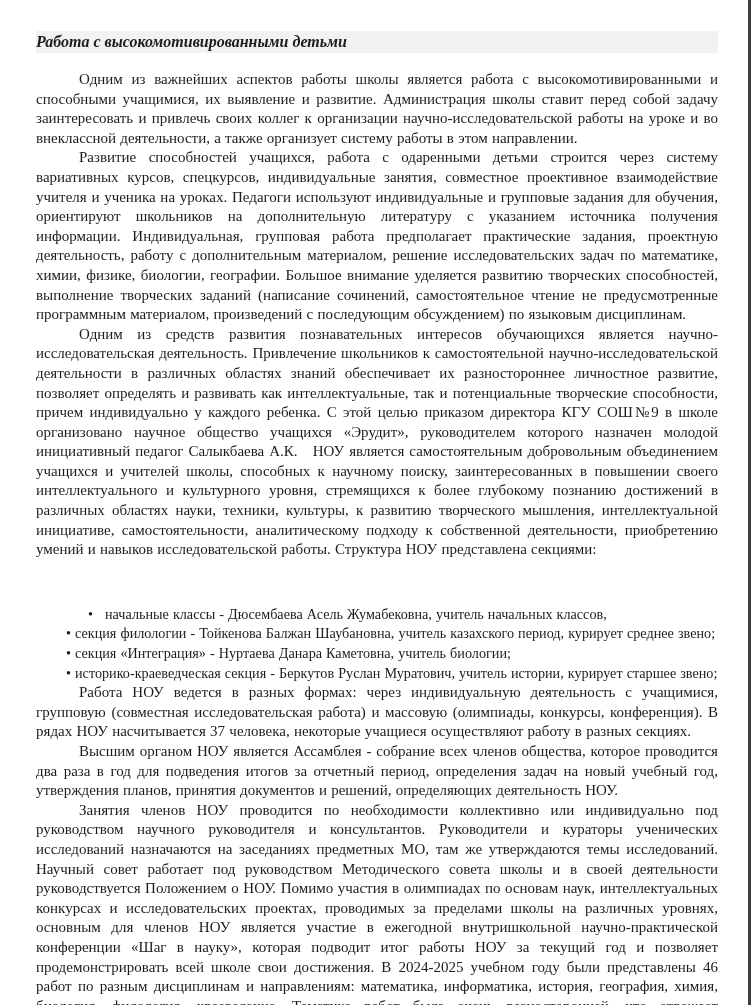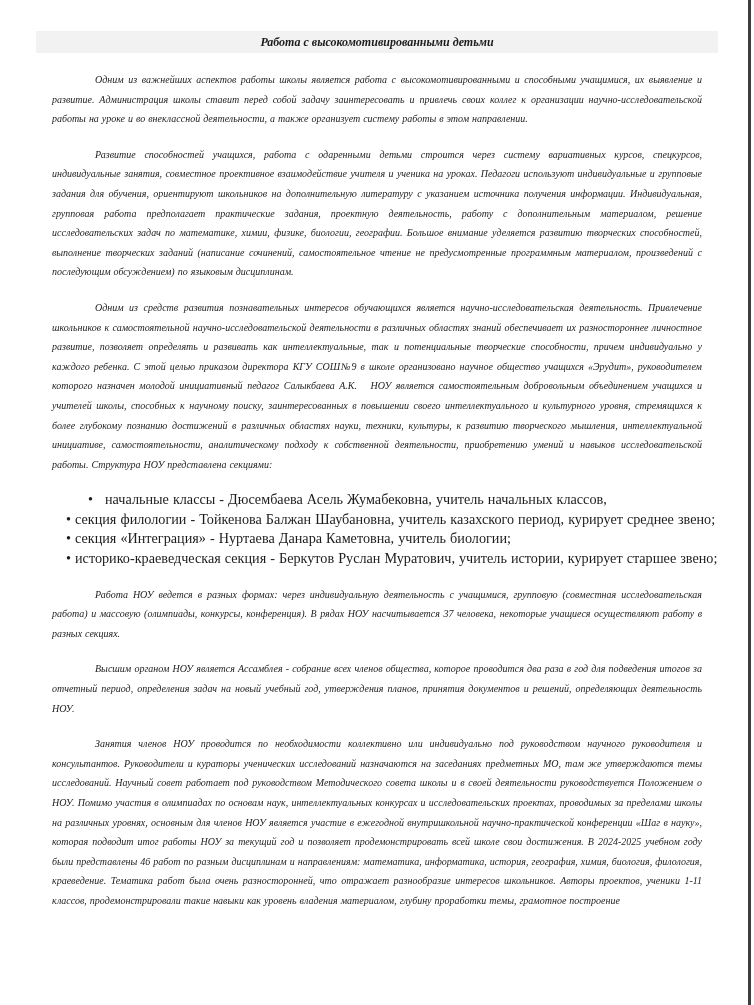--- a/index.html
+++ b/index.html
@@ -21,52 +21,52 @@
     top: 0;
     right: 3px;
     width: 3px;
     height: 100%;
     background: #3d3d3d;
   }
   .content {
     padding: 31px 36px 0 36px;
   }
   .doc-title {
-    text-align: center;
+    text-align: left;
     font-weight: bold;
     font-style: italic;
-    font-size: 12px;
+    font-size: 16px;
     line-height: 18px;
     background: #f2f2f2;
     padding: 2px 0 2px 0;
     margin: 0 0 17px 0;
   }
   .para {
-    margin: 16px;
+    margin: 0;
     text-align: justify;
     text-indent: 43px;
-    font-size: 10px;
+    font-size: 15px;
     line-height: 19.6px;
     word-spacing: 0.5px;
-    font-style: italic;
   }
   .section-list {
     margin: 0;
     padding: 0;
     list-style: none;
   }
   .section-item {
     text-align: justify;
     font-size: 14.2px;
     line-height: 19.6px;
     word-spacing: 0.5px;
   }
   .section-item.li-disc {
     position: relative;
     padding-left: 69px;
+    margin-top: 45px;
   }
   .section-item.li-disc::before {
     content: "\2022";
     position: absolute;
     left: 52px;
     top: 0;
   }
   .section-item.li-inline {
     padding-left: 26px;
     text-indent: 4px;

